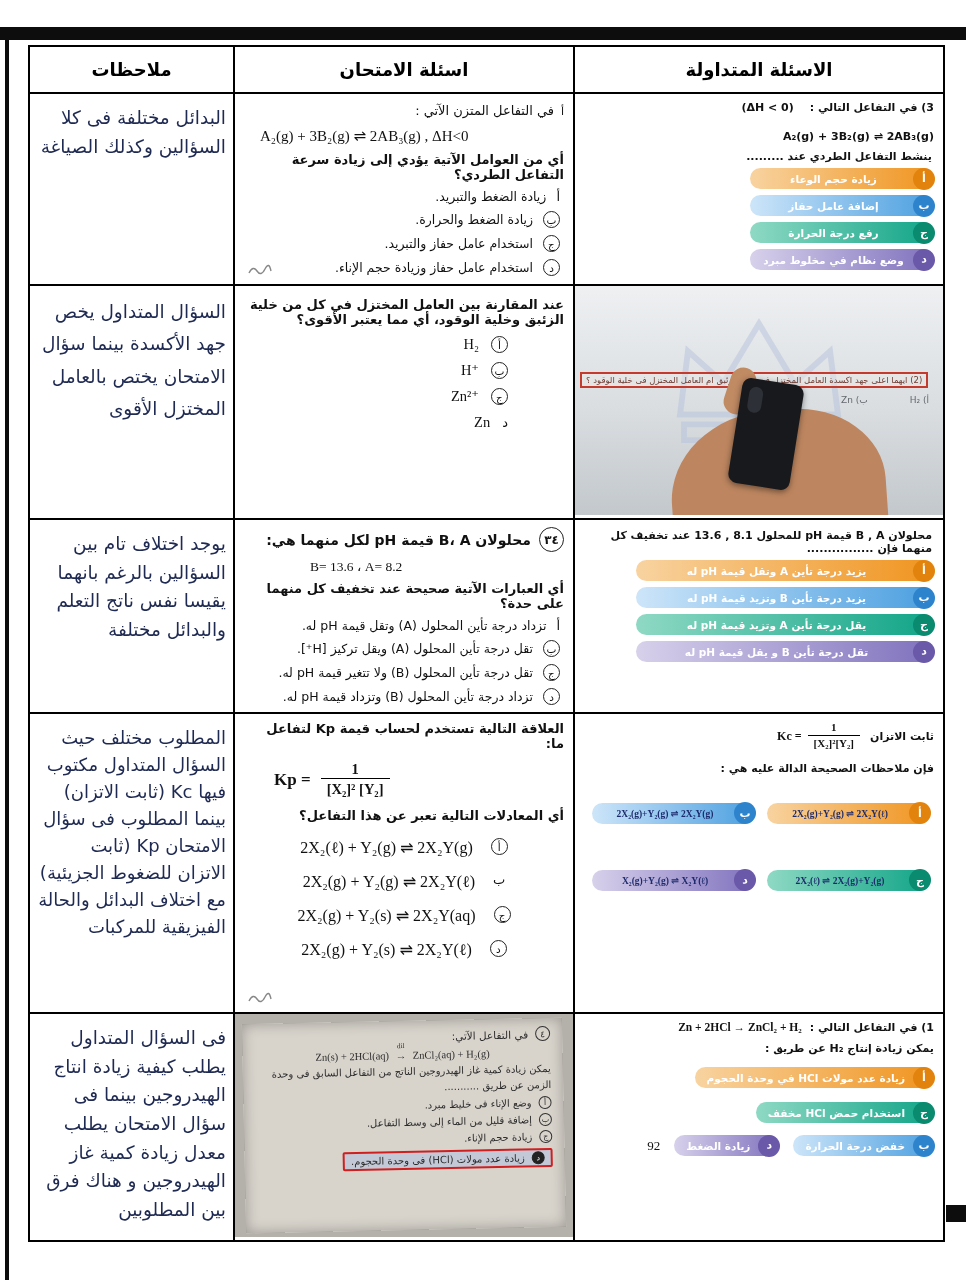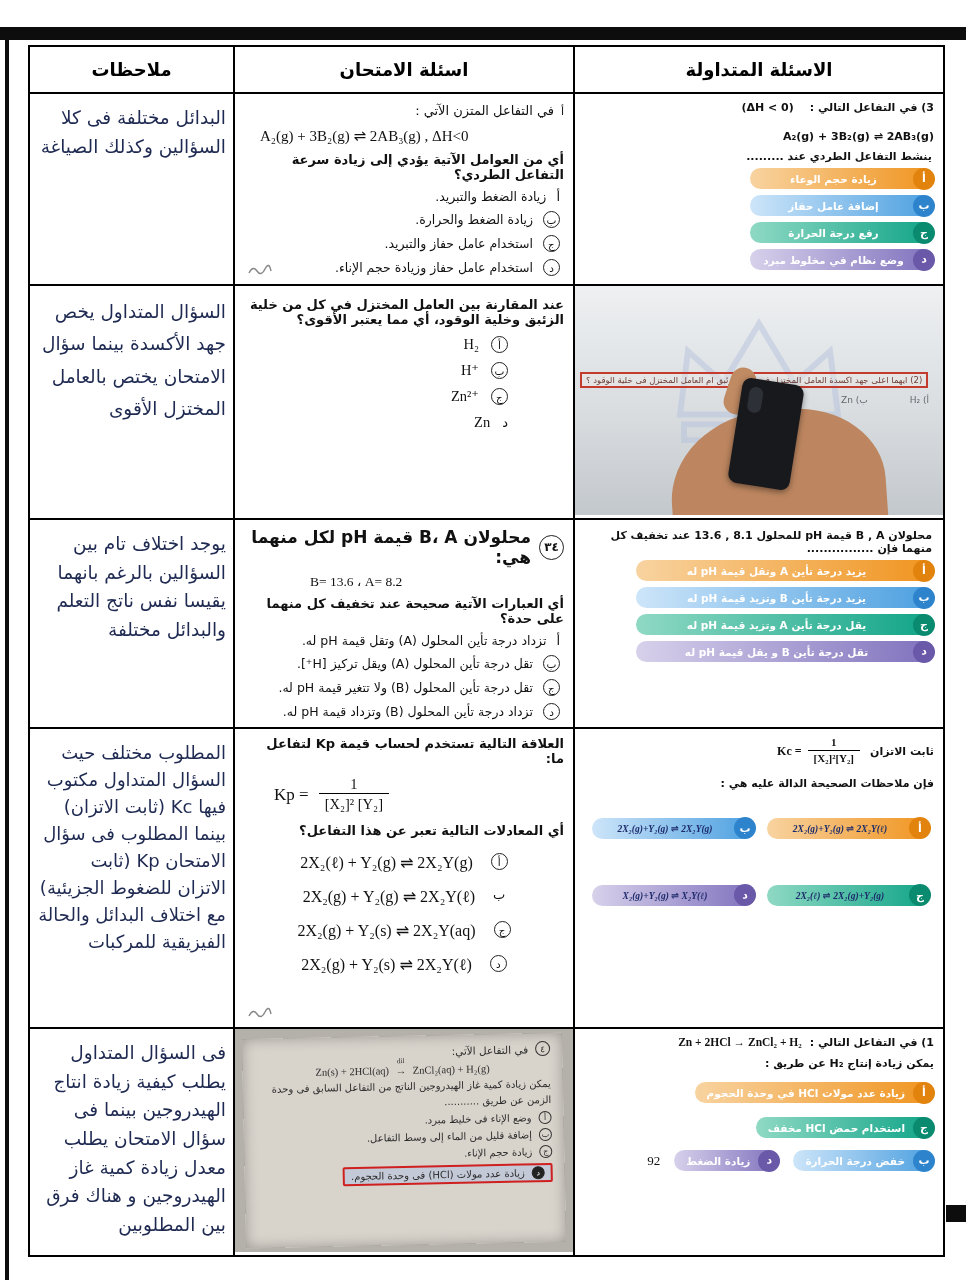--- a/index.html
+++ b/index.html
@@ -33,37 +33,37 @@
   .pill .pl{width:22px;height:22px;border-radius:50%;color:#fff;display:flex;align-items:center;justify-content:center;font-size:11px;font-weight:bold;flex:none;margin:-1px;}
   .pill .pt{flex:1;text-align:center;color:#fff;font-weight:bold;font-size:10.5px;padding:0 9px 0 12px;white-space:nowrap;}
   .pill.orange{background:linear-gradient(to left,#f0941f,#f8d3a0);} .pill.orange .pl{background:#e2830e;}
   .pill.blue{background:linear-gradient(to left,#4b9fe0,#cde5f9);}   .pill.blue .pl{background:#2e84cc;}
   .pill.teal{background:linear-gradient(to left,#10a487,#8fd9c4);}   .pill.teal .pl{background:#0a8a6f;}
   .pill.purple{background:linear-gradient(to left,#7f71bd,#d7d1eb);} .pill.purple .pl{background:#6a58a8;}
   .pills-r1 .pill{width:184px;}
   .pills-r3 .pill{width:298px;}
   .pillgrid{display:grid;grid-template-columns:1fr 1fr;column-gap:12px;row-gap:46px;margin:28px 4px 0 8px;}
   .pillgrid .pill{width:100%;}
-  .pill.eqpill .pt{color:#1c2a6b;font-style:italic;font-family:"Liberation Serif","DejaVu Sans",serif;direction:ltr;font-size:9.5px;font-weight:bold;}
+  .pill.eqpill .pt{color:#1c2a6b;font-family:"Liberation Serif","DejaVu Sans",serif;direction:ltr;font-size:9.5px;font-weight:bold;}
   .circ5row{display:flex;gap:14px;align-items:center;margin-top:12px;flex-wrap:wrap;}
   .pgnum{direction:ltr;font-size:13px;color:#111;font-family:"Liberation Serif",serif;}
 
   
   .xintro{font-size:13px;margin-top:2px;}
   .lead{font-size:11px;margin-left:7px;}
   .xeqline{direction:ltr;text-align:left;font-family:"Liberation Serif","DejaVu Sans",serif;font-size:15px;margin:9px 0 7px 16px;}
   .xq{font-weight:bold;font-size:13px;margin:4px 0 7px;}
   .xopt{display:flex;align-items:center;gap:10px;margin-top:7px;padding-right:4px;font-size:12.5px;}
   .letter{width:17px;height:17px;border:1.3px solid #222;border-radius:50%;display:inline-flex;align-items:center;justify-content:center;font-size:10.5px;flex:none;background:#fff;}
   .letter.plain{border:none;font-size:13px;width:auto;height:auto;background:transparent;}
   .x2opt{direction:ltr;display:flex;align-items:center;justify-content:flex-end;gap:12px;margin:9px 56px 0 0;font-family:"Liberation Serif","DejaVu Sans",serif;font-size:14.5px;}
   .qnumrow{display:flex;gap:8px;align-items:center;}
   .qnum{width:25px;height:25px;border:1.6px solid #222;border-radius:50%;display:flex;align-items:center;justify-content:center;font-size:12px;font-weight:bold;flex:none;background:#fff;}
   .vals{direction:ltr;text-align:left;padding-left:66px;font-size:13.5px;font-family:"Liberation Serif",serif;margin:6px 0;}
-  .kpline{direction:ltr;display:flex;align-items:center;gap:10px;margin:9px 0 9px 30px;font-family:"Liberation Serif","DejaVu Sans",serif;font-size:17px;}
+  .kpline{direction:ltr;display:flex;align-items:center;gap:10px;margin:9px 0 9px 30px;font-family:"Liberation Serif","DejaVu Sans",serif;font-size:17px;font-weight:bold;}
   .frac{display:flex;flex-direction:column;align-items:center;font-size:14.5px;line-height:1.25;}
   .frac .fnum{padding:0 4px;}
   .frac .fden{border-top:1.5px solid #000;padding:1px 6px;}
   .frac.small{font-size:11px;} 
   .kcline{direction:ltr;display:flex;align-items:center;gap:6px;font-size:12px;font-family:"Liberation Serif","DejaVu Sans",serif;}
   .xeq4{direction:ltr;display:flex;align-items:flex-start;justify-content:center;gap:18px;margin-top:15px;font-family:"Liberation Serif","DejaVu Sans",serif;font-size:16px;}
   .scribble{position:absolute;left:12px;bottom:7px;opacity:.7;}
 
   
   .photo{position:relative;width:100%;height:229px;background:linear-gradient(180deg,#eef0f2,#d9dde0 55%,#c3c8cc);overflow:hidden;}
@@ -232,21 +232,21 @@
               </div>
           <div class="pill purple">
                 <span class="pl">د</span>
                 <span class="pt">تقل درجة تأين B و يقل قيمة pH له</span>
               </div>
         </div>
       </td>
       <td class="exam-cell">
         <div class="qnumrow">
           <span class="qnum">٣٤</span>
-          <span class="bold" style="font-size:17px;">محلولان B، A قيمة pH لكل منهما هي:</span>
+          <span class="bold" style="font-size:14px;">محلولان B، A قيمة pH لكل منهما هي:</span>
         </div>
         <div class="vals">B= 13.6   ،   A= 8.2</div>
         <div class="xq rtl">أي العبارات الآتية صحيحة عند تخفيف كل منهما على حدة؟</div>
         <div class="xopt">
               <span class="letter plain">أ</span>
               <span>تزداد درجة تأين المحلول (A) وتقل قيمة pH له.</span>
             </div>
         <div class="xopt">
               <span class="letter">ب</span>
               <span>تقل درجة تأين المحلول (A) ويقل تركيز [H⁺].</span>

